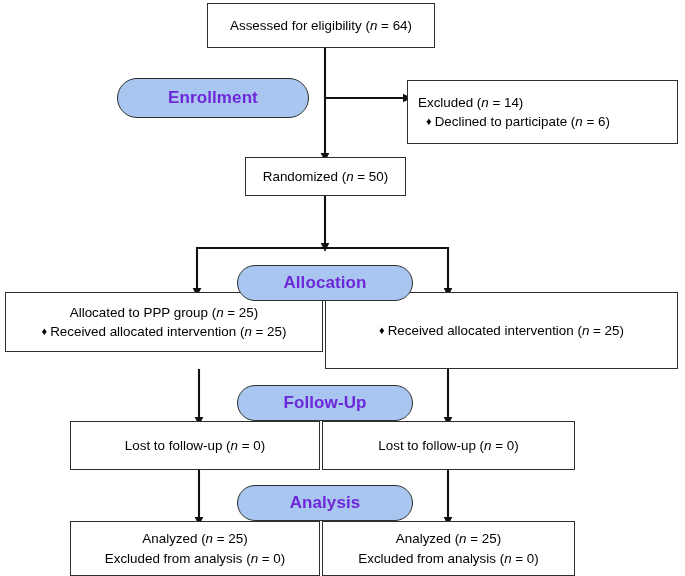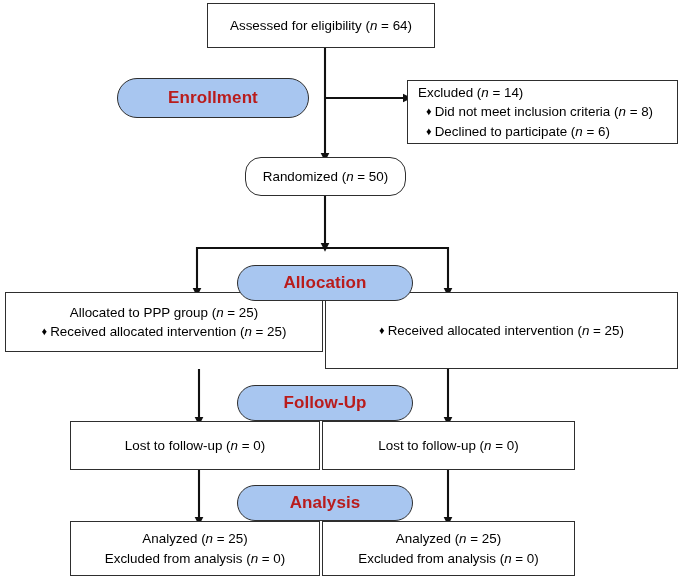--- a/index.html
+++ b/index.html
@@ -48,21 +48,21 @@
   }
   em {
     font-style: italic;
   }
   .stage {
     position: absolute;
     box-sizing: border-box;
     background: #a8c6f0;
     border: 1.5px solid #2f2f2f;
     border-radius: 20px;
-    color: #b91c1c;
+    color: #6d28d9;
     font-weight: bold;
     font-size: 17px;
     display: flex;
     align-items: center;
     justify-content: center;
     letter-spacing: 0.1px;
     z-index: 5;
   }
   svg.wires {
     position: absolute;
@@ -108,25 +108,24 @@
   <div class="box center" style="left:207px; top:3px; width:228px; height:45px;">
     <span class="line"><span>Assessed for eligibility (</span><em>n</em><span> = 64)</span></span>
   </div>
 
   <div class="stage" style="left:117px; top:78px; width:192px; height:40px;">
     <span>Enrollment</span>
   </div>
 
   <div class="box left" style="left:407px; top:80px; width:271px; height:64px;">
     <span class="line"><span>Excluded (</span><em>n</em><span> = 14)</span></span>
-    <span class="bullet-line" style="padding-left:18px;"><span class="bullet">♦</span><span>Did not meet inclusion criteria (</span><em>n</em><span> = 8)</span></span>
     <span class="bullet-line" style="padding-left:18px;"><span class="bullet">♦</span><span>Declined to participate (</span><em>n</em><span> = 6)</span></span>
   </div>
 
-  <div class="box center" style="left:245px; top:157px; width:161px; height:39px;border-radius:16px;">
+  <div class="box center" style="left:245px; top:157px; width:161px; height:39px;">
     <span class="line"><span>Randomized (</span><em>n</em><span> = 50)</span></span>
   </div>
 
   <div class="box center" style="left:5px; top:292px; width:318px; height:60px;">
     <span class="line"><span>Allocated to PPP group (</span><em>n</em><span> = 25)</span></span>
     <span class="line"><span class="bullet">♦</span><span>Received allocated intervention (</span><em>n</em><span> = 25)</span></span>
   </div>
 
   <div class="box center" style="left:325px; top:292px; width:353px; height:77px;">
     <span class="line"><span class="bullet">♦</span><span>Received allocated intervention (</span><em>n</em><span> = 25)</span></span>

